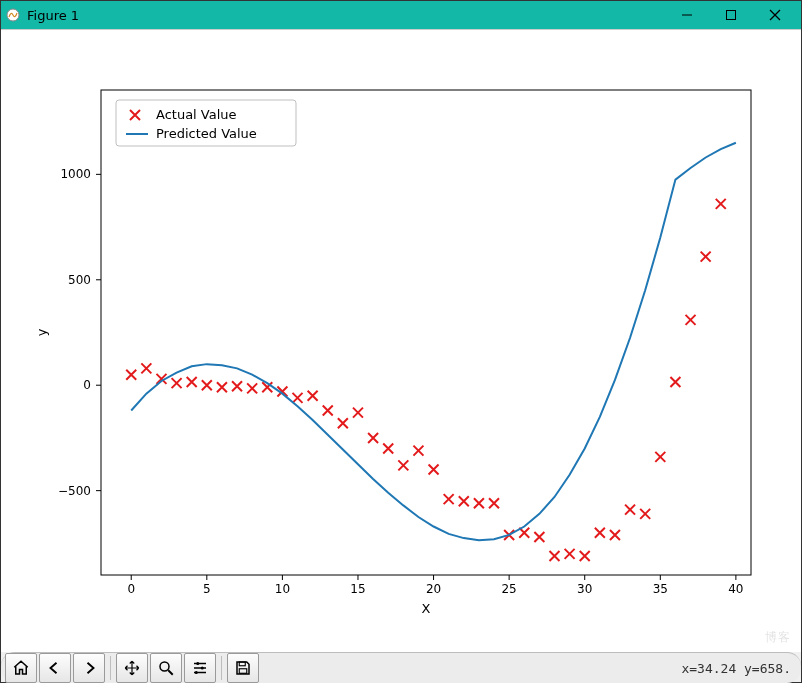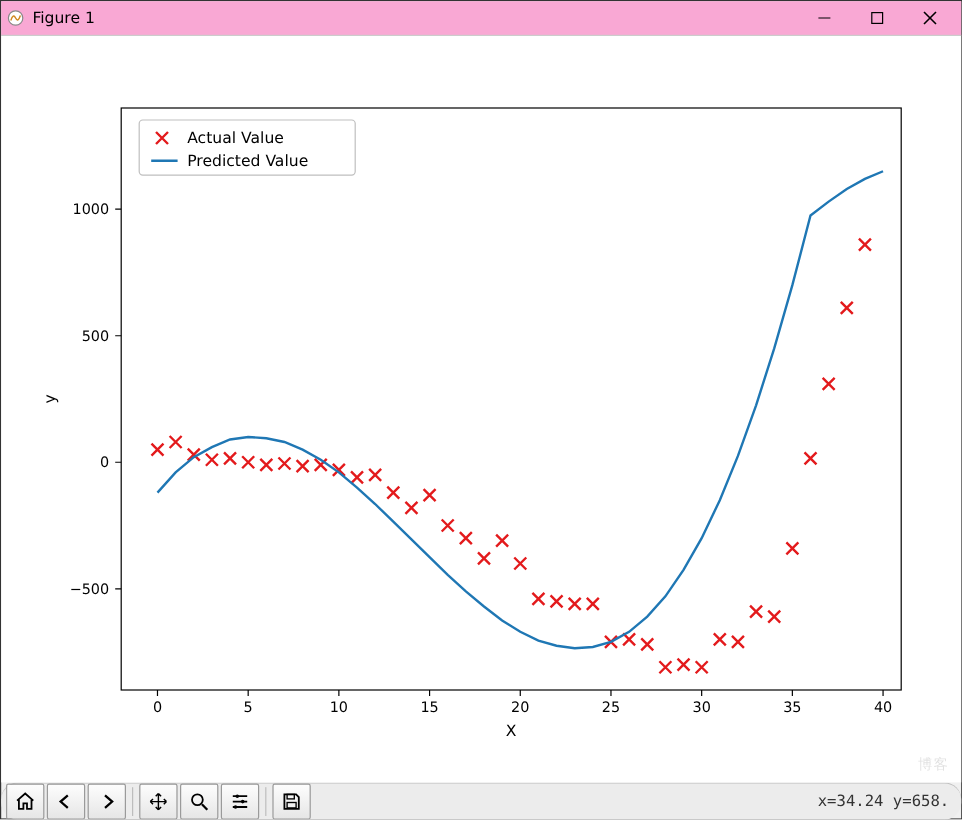--- a/index.html
+++ b/index.html
@@ -17,21 +17,21 @@
     height: 683px;
     border: 1px solid #333;
     box-sizing: border-box;
     position: relative;
     display: flex;
     flex-direction: column;
     background: #f0f0f0;
   }
   .titlebar {
     height: 28px;
-    background: #f9a8d4;
+    background: #14b8a6;
     display: flex;
     align-items: center;
     padding: 0 4px;
     font-size: 13px;
     border-bottom: 1px solid #ccc;
   }
   .titlebar .app-icon {
     width: 16px;
     height: 16px;
     margin-right: 6px;

